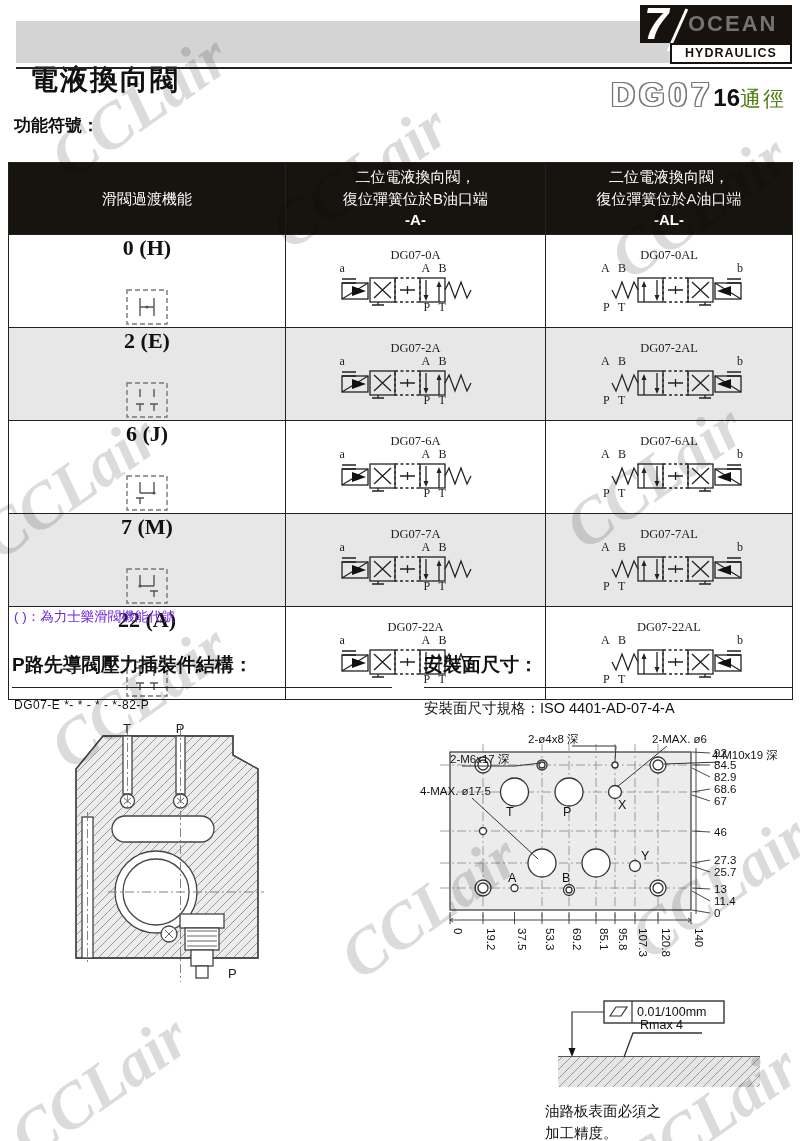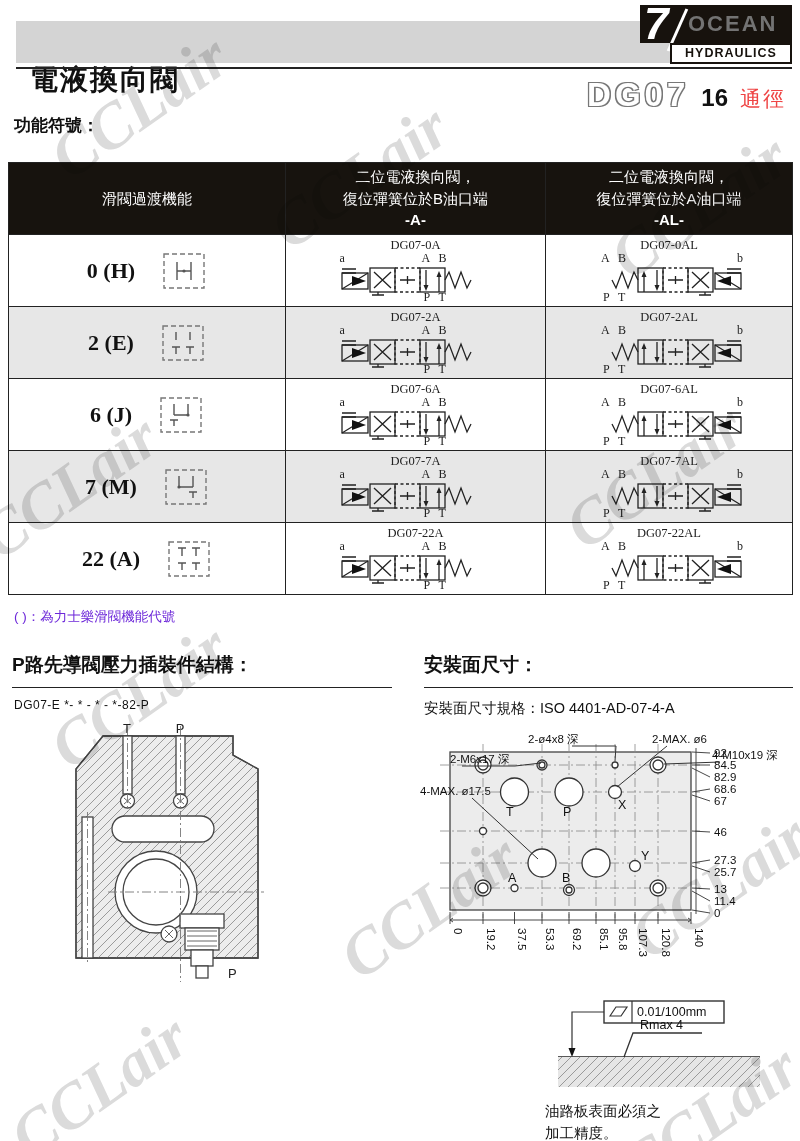--- a/index.html
+++ b/index.html
@@ -17,36 +17,36 @@
   .head-rule{position:absolute;left:16px;top:67px;width:776px;height:2px;background:#222;}
 
   .logo{position:absolute;right:8px;top:5px;width:152px;height:58px;z-index:5;}
   .logo-black{position:absolute;left:0;top:0;width:152px;height:38px;background:#17120d;}
   .logo-seven{position:absolute;left:4px;top:-6px;font-size:44px;font-weight:bold;color:#fff;font-style:italic;}
   .logo-slash{position:absolute;left:36px;top:2px;width:3px;height:46px;background:#fff;transform:rotate(24deg);}
   .logo-ocean{position:absolute;left:48px;top:6px;font-size:22px;font-weight:bold;color:#737373;letter-spacing:2px;text-align:center;}
   .logo-hyd{position:absolute;left:30px;top:38px;width:118px;height:17px;background:#fff;border:2px solid #17120d;
             font-size:12.5px;font-weight:bold;color:#17120d;text-align:center;line-height:17px;letter-spacing:1px;}
 
-  .model-line{position:absolute;right:14px;top:76px;display:flex;align-items:baseline;gap:12px;}
+  .model-line{position:absolute;right:14px;top:76px;display:flex;align-items:baseline;gap:0;}
   .model-outline{font-size:33px;font-weight:bold;letter-spacing:4px;color:#fff;
     text-shadow:-1.3px -1.3px 0 #777,1.3px -1.3px 0 #777,-1.3px 1.3px 0 #777,1.3px 1.3px 0 #777;}
   .model-size-num{font-size:24px;font-weight:bold;color:#111;}
-  .model-size-unit{font-size:21px;color:#ef4444;letter-spacing:2px;}
+  .model-size-unit{font-size:21px;color:#4d7c0f;letter-spacing:2px;}
 
   .func-label{position:absolute;left:14px;top:114px;font-size:17px;font-weight:bold;color:#111;}
 
   
   table.fn{position:absolute;left:8px;top:162px;width:784px;border-collapse:collapse;table-layout:fixed;}
   table.fn,table.fn th,table.fn td{border:1.6px solid #222;}
   table.fn th{background:#17130e;color:#fff;font-weight:normal;font-size:15px;height:71px;padding:0;}
   table.fn th .hl{line-height:1.45;}
   table.fn td{height:71px;padding:0;vertical-align:middle;font-family:Liberation Serif, serif;}
   tr.alt td{background:#e7e7e7;}
-  .codecell{display:flex;align-items:center;justify-content:center;gap:26px;}
+  .codecell{display:flex;align-items:center;justify-content:center;gap:26px;flex-direction:column;}
   .code{font-size:22px;font-weight:bold;color:#111;}
   .transglyph{width:46px;height:40px;}
 
   .schem{position:relative;width:180px;height:66px;margin:0 auto;font-size:12px;color:#222;}
   .schem-title{position:absolute;top:0;left:0;width:100%;text-align:center;font-size:12.5px;}
   .valve{position:absolute;left:14px;top:26px;}
   .valve.flip{transform:scaleX(-1);}
   .plab{position:absolute;font-size:12px;color:#222;letter-spacing:3px;}
   .schem-a .lab-a{left:14px;top:13px;letter-spacing:0;}
   .schem-a .lab-ab{left:96px;top:13px;}

